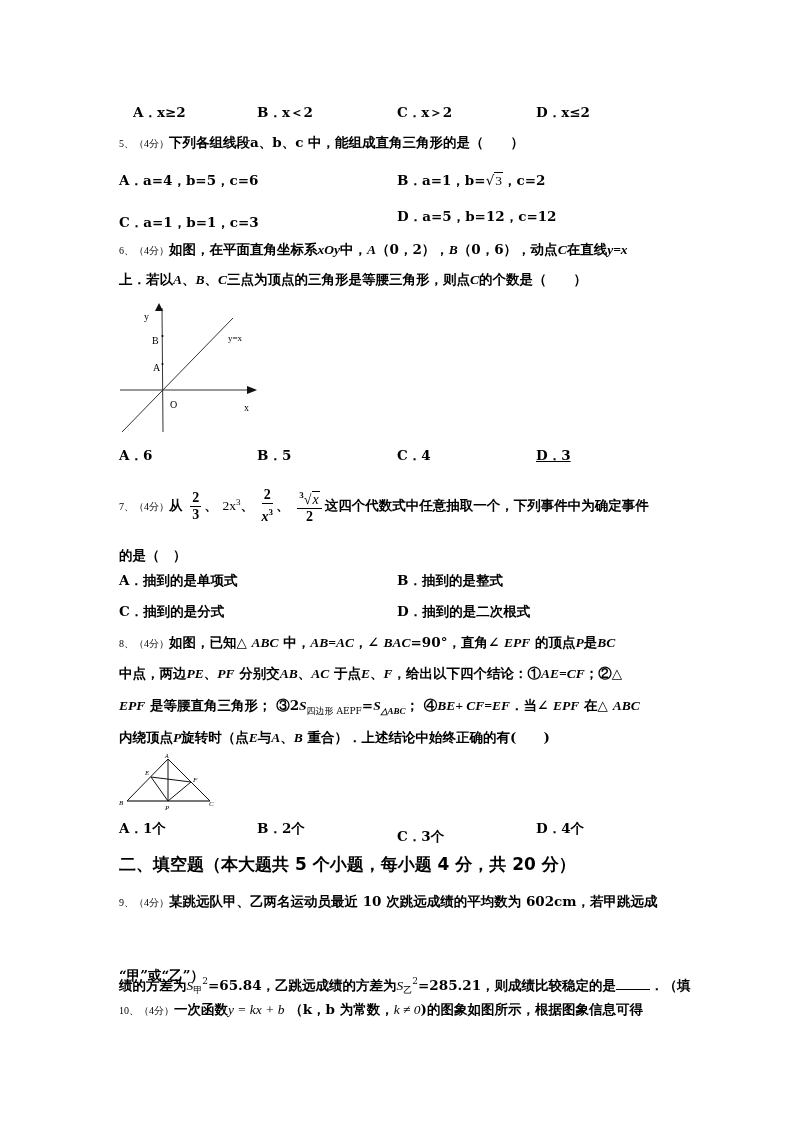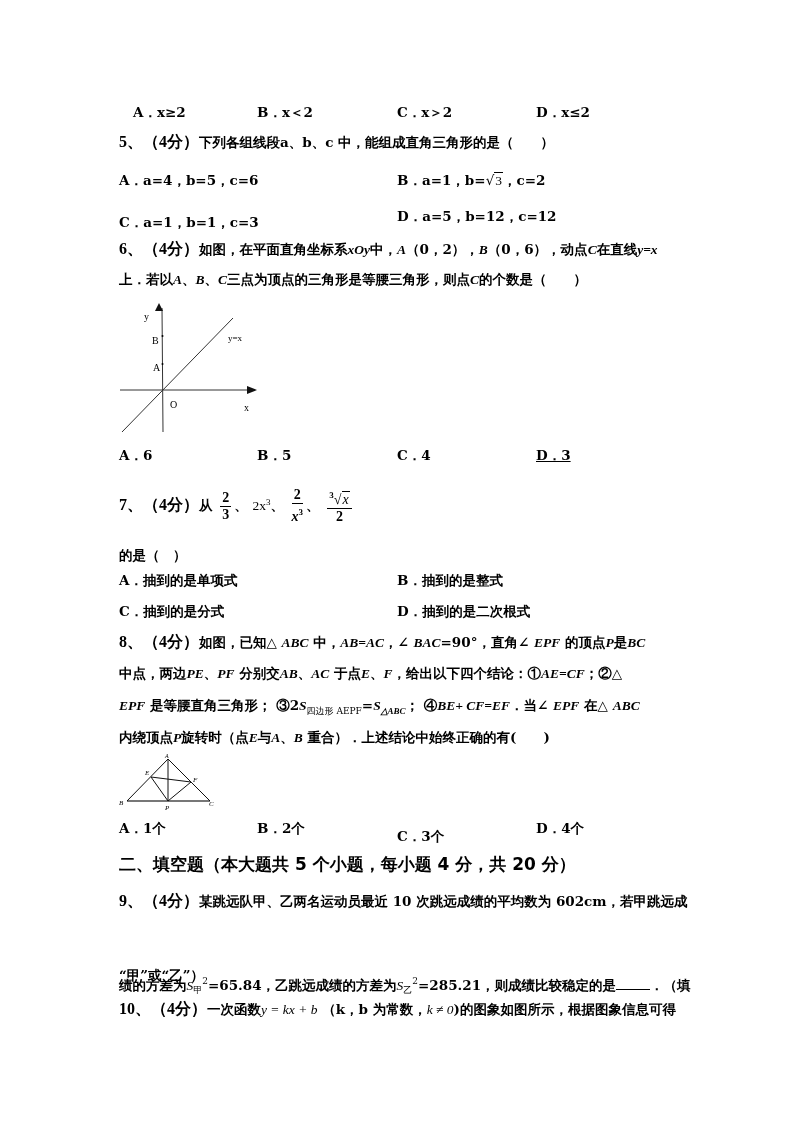--- a/index.html
+++ b/index.html
@@ -2,21 +2,21 @@
 <html><head>
 <meta charset="utf-8">
 <style>
   html, body { margin: 0; padding: 0; background: #ffffff; }
   body { width: 794px; height: 1123px; position: relative; overflow: hidden;
          font-family: "DejaVu Serif", "Liberation Serif", serif; color: #000; }
   .ln { position: absolute; left: 119px; font-size: 13.5px; white-space: nowrap; line-height: 18px; }
   .b { font-weight: bold; text-align: right; }
   .i { font-style: italic; font-weight: bold; font-family: "Liberation Serif", serif; }
   .opt { position: absolute; font-size: 13.5px; font-weight: bold; white-space: nowrap; line-height: 18px; }
-  .qnum { font-weight: bold; font-family: "Liberation Serif", serif; font-size: 16px; }
+  .qnum { font-weight: normal; font-family: "Liberation Serif", serif; font-size: 10px; }
   .sec { position: absolute; left: 119px; top: 853px; font-size: 17px; font-weight: bold; white-space: nowrap; font-family: "DejaVu Sans", sans-serif; }
   .frac { display: inline-flex; flex-direction: column; align-items: center; vertical-align: middle; font-family: "Liberation Serif", serif; font-size: 14px; margin: 0 3px; }
   .frac .num { border-bottom: 1px solid #000; padding: 0 2px; line-height: 16px; }
   .frac .den { line-height: 16px; }
   .sqrt { border-top: 1px solid #000; padding: 0 1px; font-family: "Liberation Serif", serif; font-weight: normal; }
   .math { font-family: "Liberation Serif", serif; font-style: italic; font-weight: normal; }
   sub, sup { font-size: 9px; }
   .blank { display: inline-block; width: 34px; border-bottom: 1px solid #000; height: 12px; }
   svg text { font-family: "Liberation Serif", serif; }
 </style>
@@ -73,21 +73,21 @@
       <span class="den">3</span>
     </span><span>、</span>
   <span class="math" style="font-style:normal"><span>2x</span><sup>3</sup></span><span>、</span>
   <span class="frac">
       <span class="num">2</span>
       <span class="den"><i>x</i><sup>3</sup></span>
     </span><span>、</span>
   <span class="frac">
       <span class="num"><sup>3</sup>√<span class="sqrt" style="font-style:italic">x</span></span>
       <span class="den">2</span>
-    </span>
+    </span><span>这四个代数式中任意抽取一个，下列事件中为确定事件</span>
 </div>
 <div class="ln b" style="top:540px;margin-top:6px;">的是（　）</div>
 <div class="opt" style="left:119px;top:571px;">A．抽到的是单项式</div>
 <div class="opt" style="left:397px;top:571px;">B．抽到的是整式</div>
 <div class="opt" style="left:119px;top:602px;">C．抽到的是分式</div>
 <div class="opt" style="left:397px;top:602px;">D．抽到的是二次根式</div>
 
 <div class="ln b" style="top:633px;">
   <span class="qnum">8、（4分）</span><span>如图，已知△ </span><span class="i">ABC</span><span> 中，</span><span class="i">AB=AC</span><span>，∠ </span><span class="i">BAC</span><span>=90°，直角∠ </span><span class="i">EPF</span><span> 的顶点</span><span class="i">P</span><span>是</span><span class="i">BC</span>
 </div>

